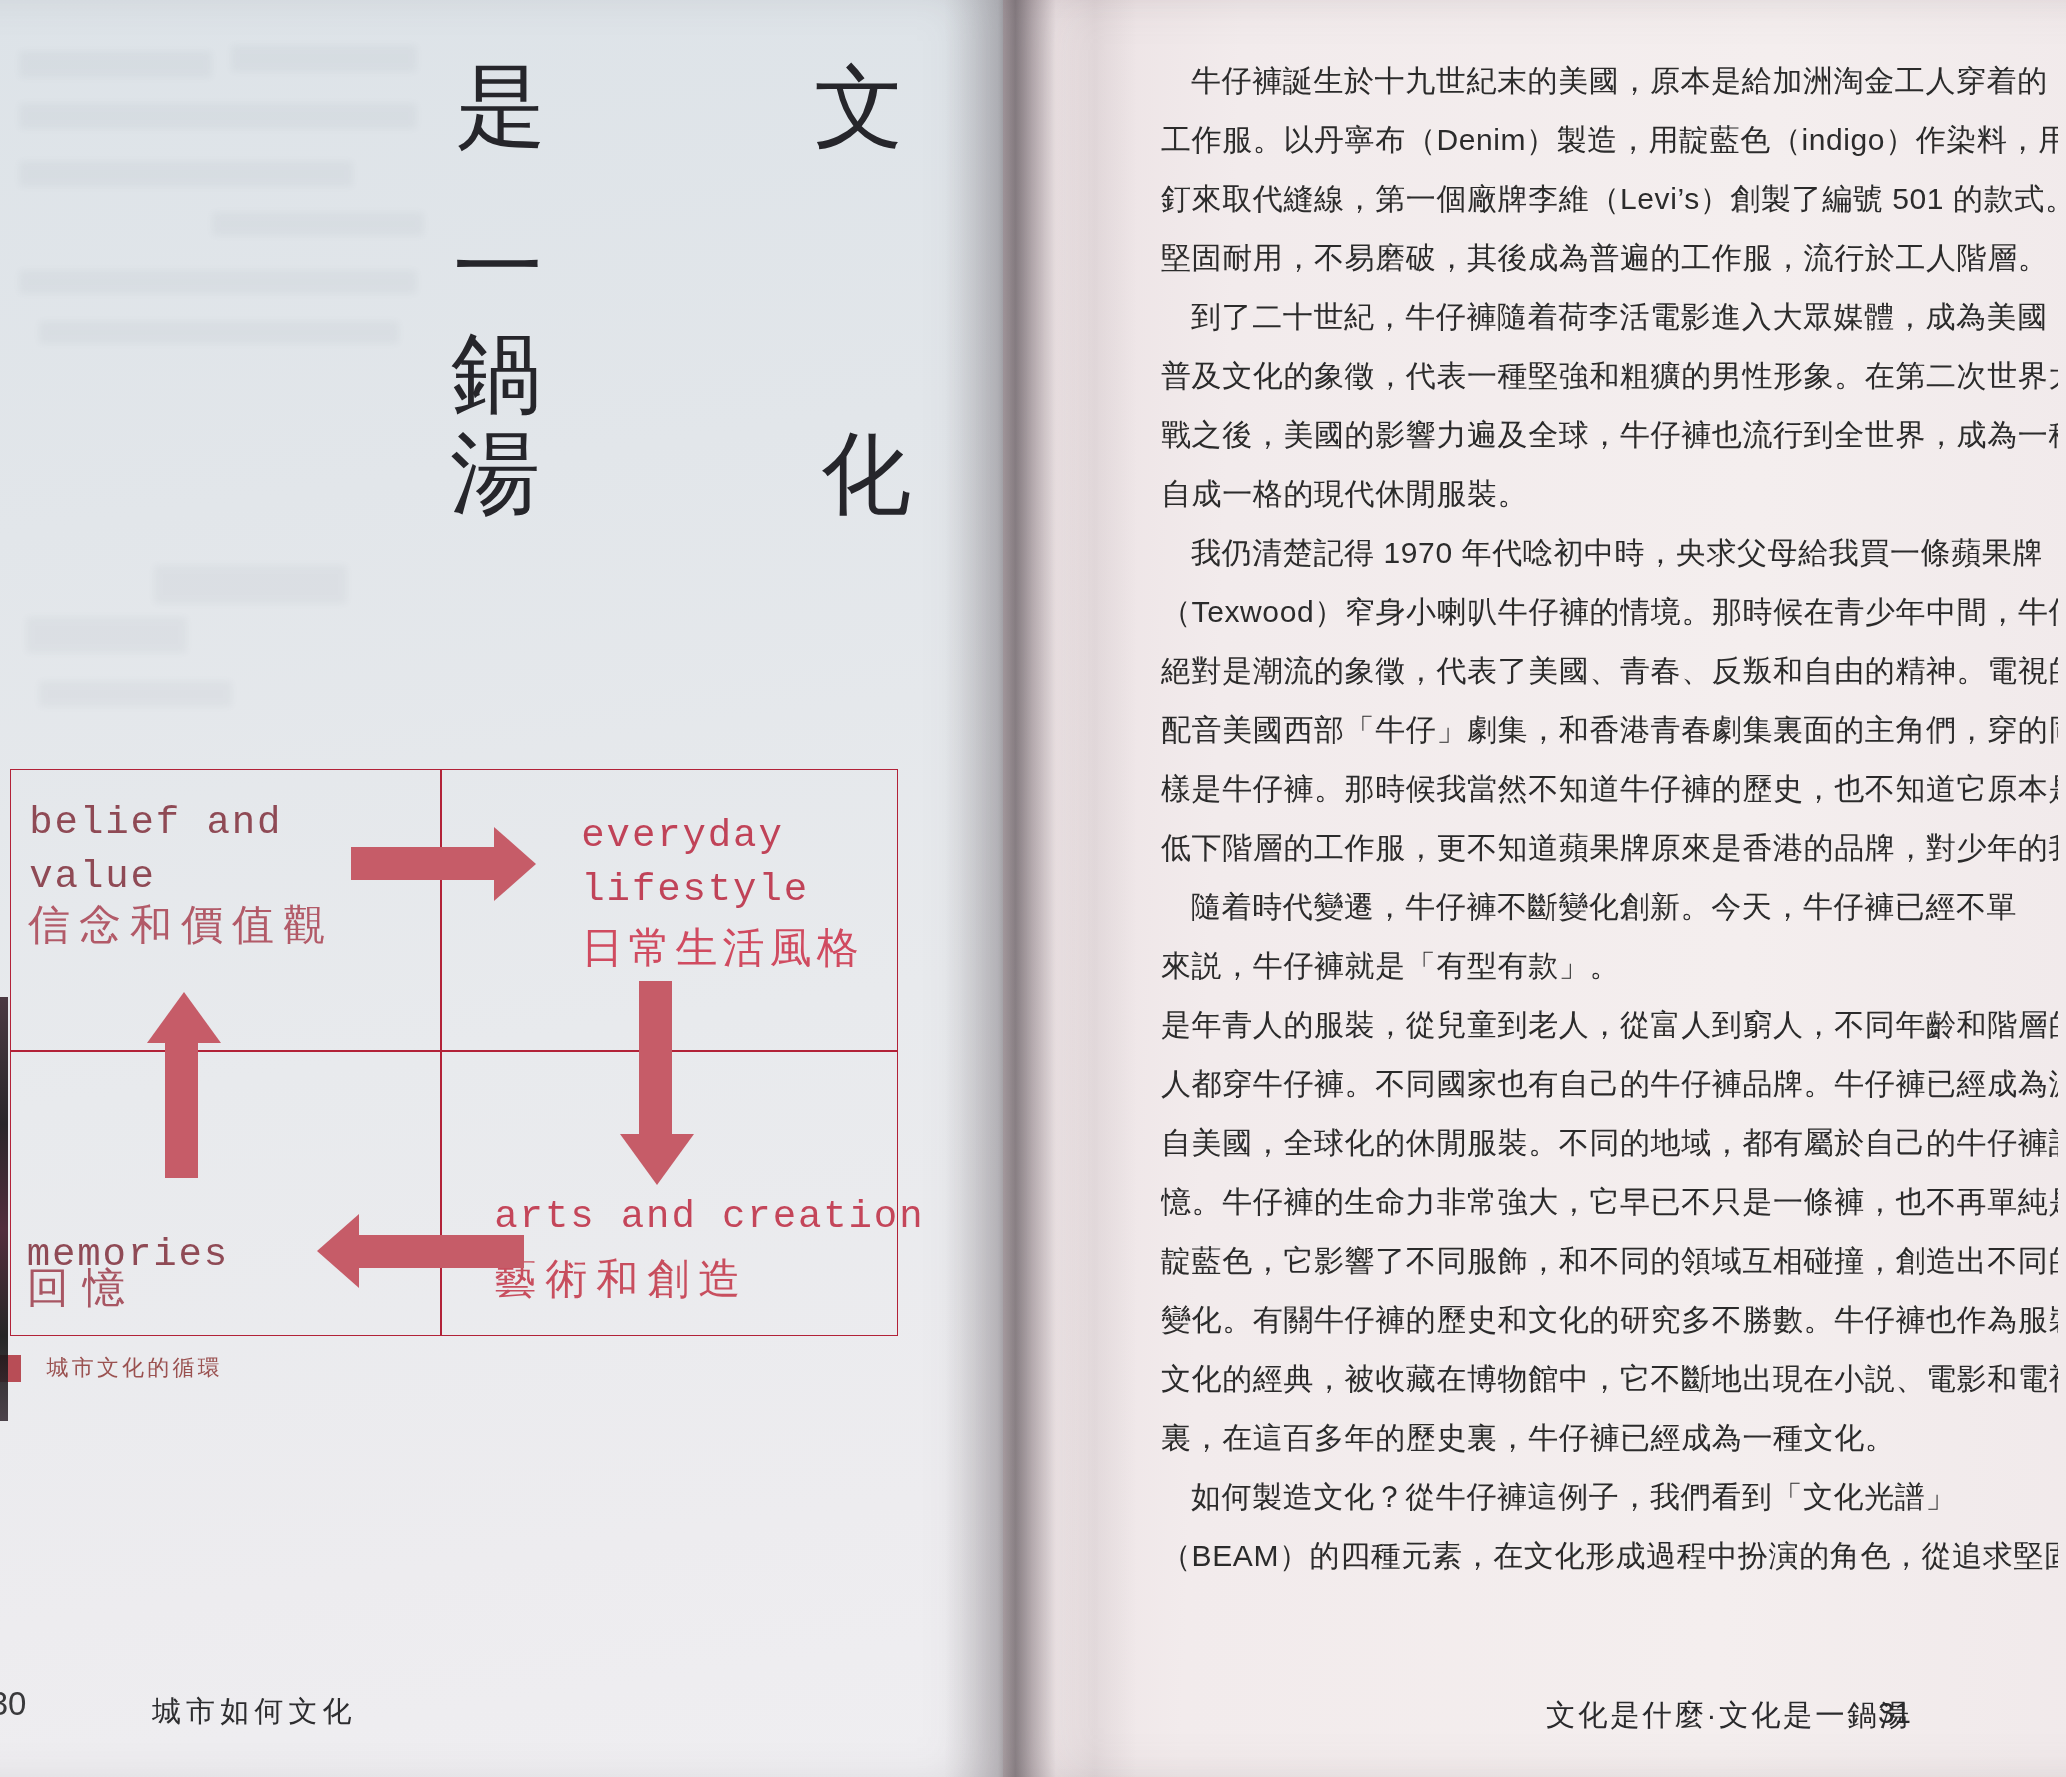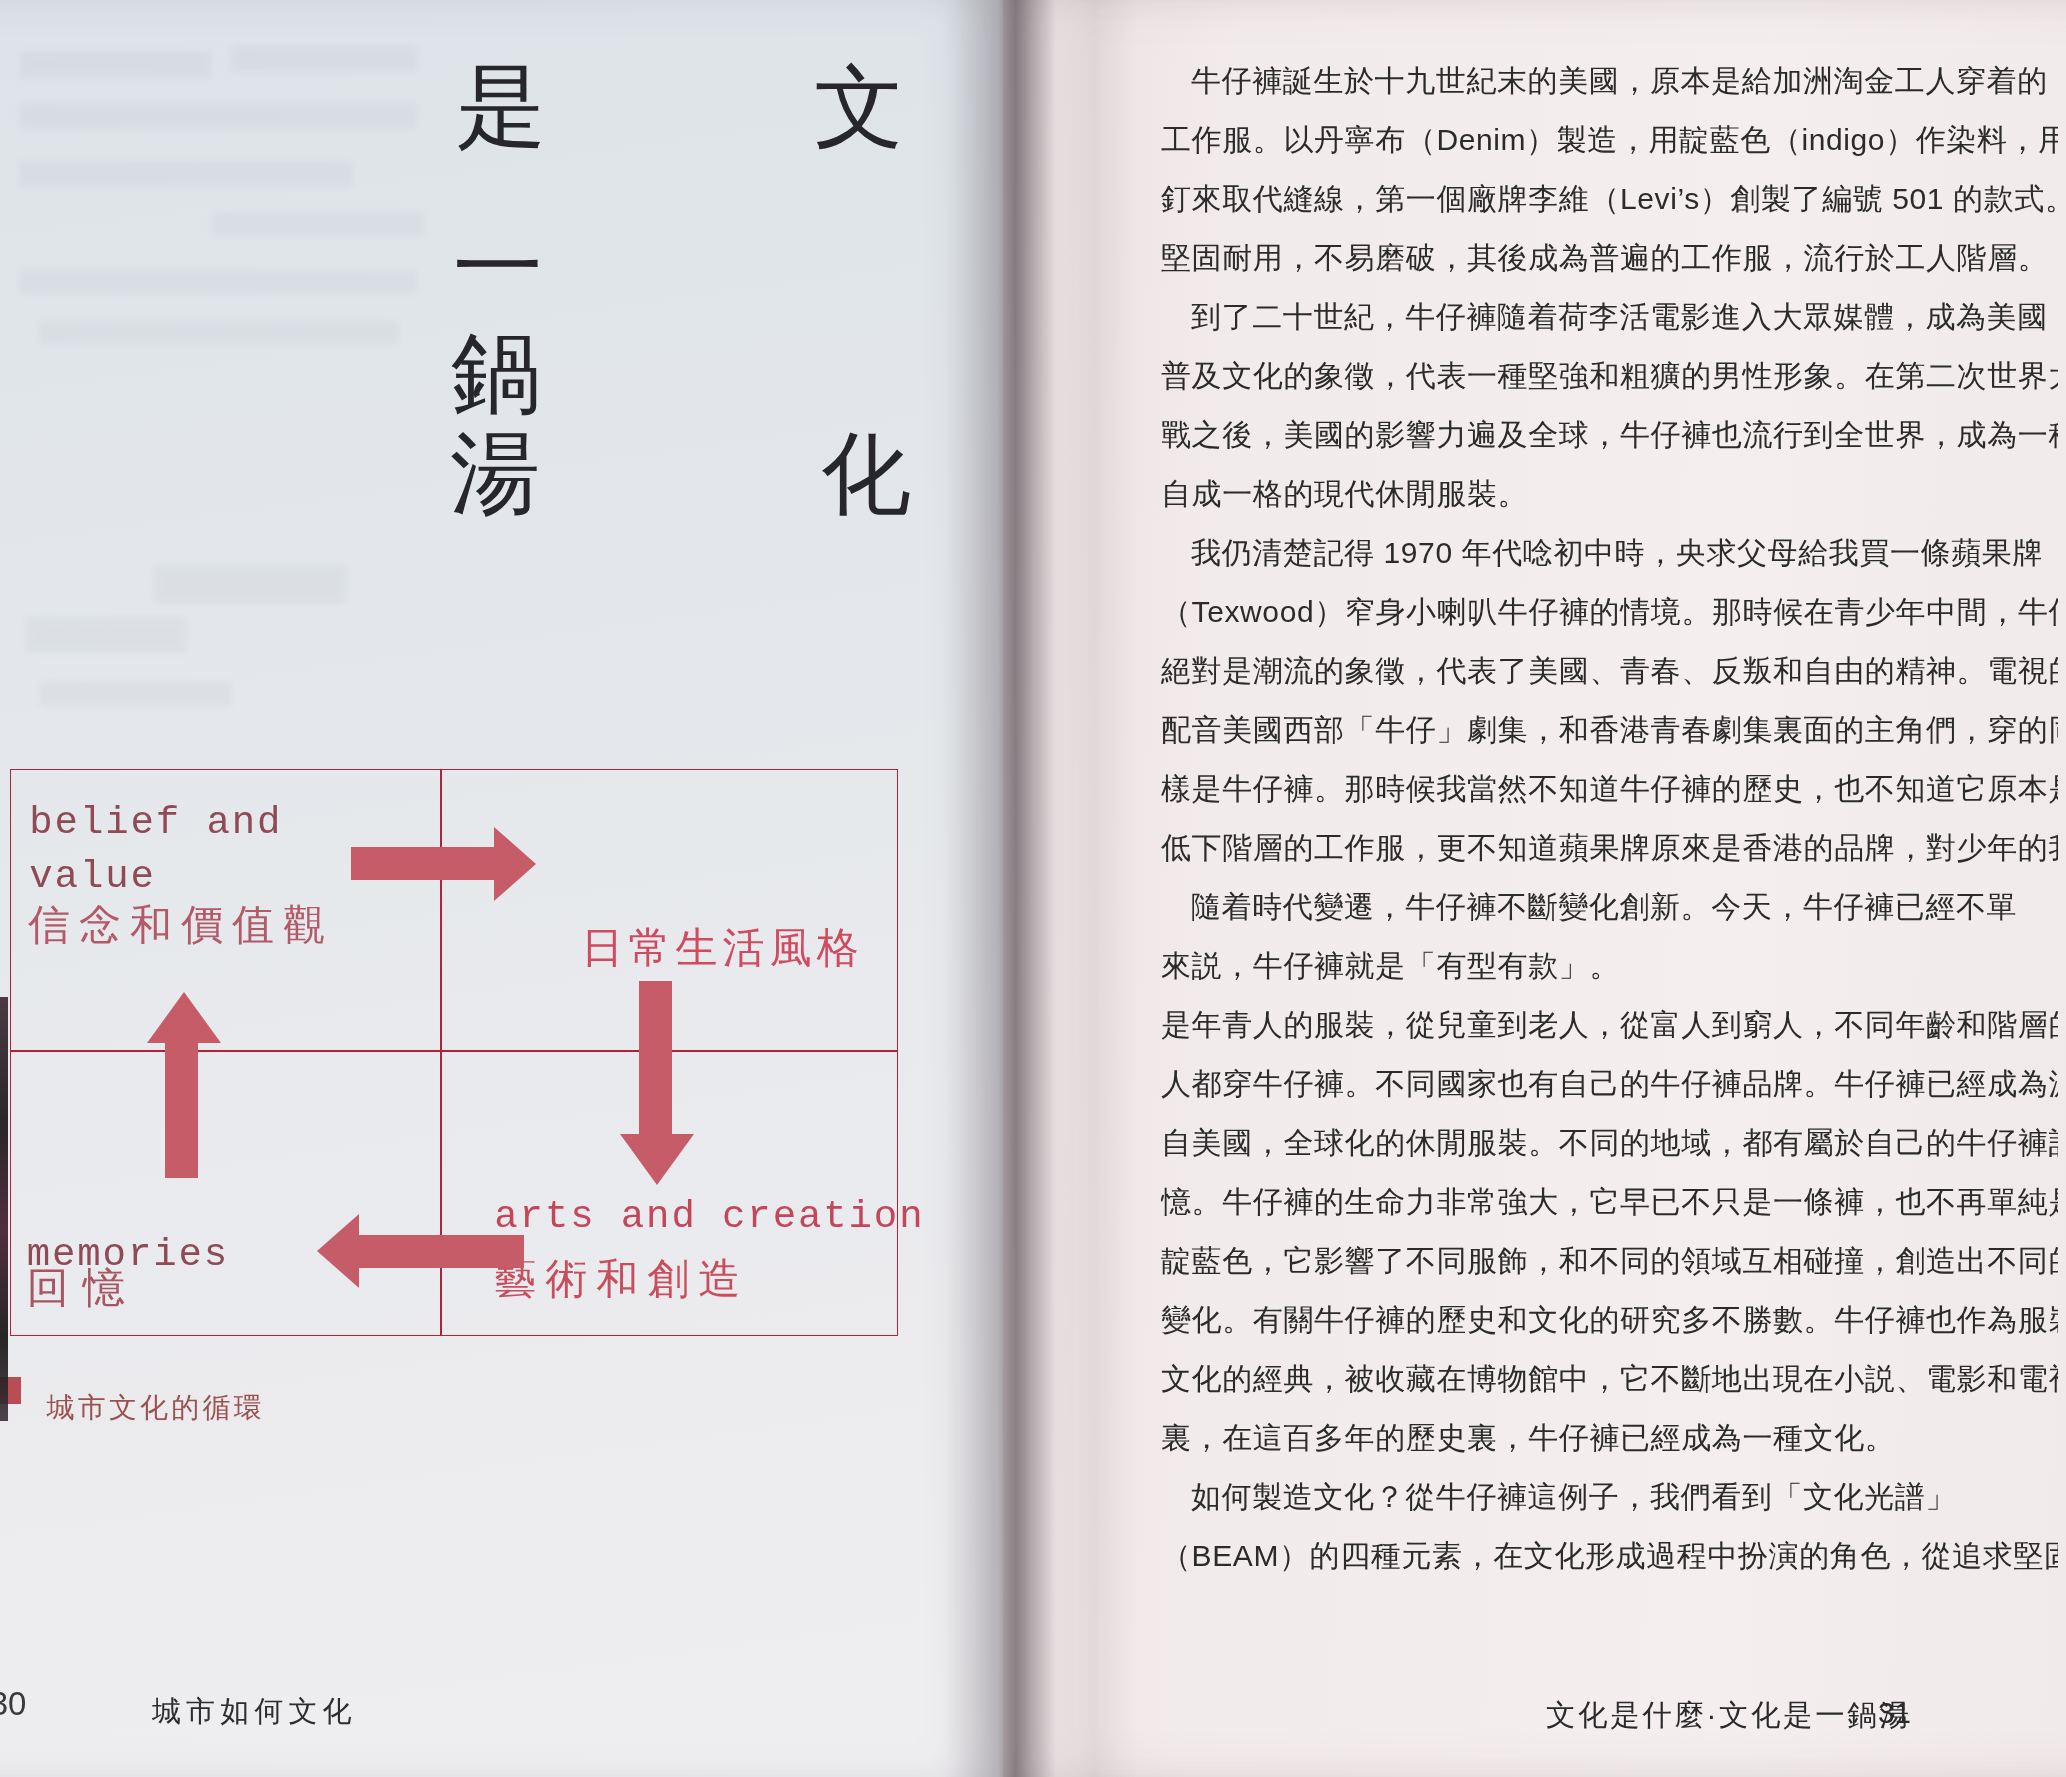--- a/index.html
+++ b/index.html
@@ -75,21 +75,21 @@
   .arr-down-shaft{left:628px;top:211px;width:33px;height:154px;}
   .arr-down-head{left:609px;top:364px;border-left:37px solid transparent;border-right:37px solid transparent;border-top:51px solid #c65c68;}
   .arr-left-head{left:306px;top:444px;border-top:37px solid transparent;border-bottom:37px solid transparent;border-right:42px solid #c65c68;}
   .arr-left-shaft{left:347px;top:465px;width:166px;height:33px;}
   .arr-up-head{left:136px;top:222px;border-left:37px solid transparent;border-right:37px solid transparent;border-bottom:51px solid #c65c68;}
   .arr-up-shaft{left:154px;top:272px;width:33px;height:136px;}
 
   
   .caption{position:absolute;left:0;top:1353px;z-index:3;display:flex;align-items:center;}
   .caption .bullet{display:inline-block;width:24.4px;height:27px;background:#b84d56;margin-left:-3.9px;margin-right:26px;}
-  .caption .cap-text{font-size:28px;color:#9a5150;letter-spacing:3.2px;font-family:Liberation Mono, monospace;margin-top:36px;}
+  .caption .cap-text{font-size:22px;color:#9a5150;letter-spacing:3.2px;font-family:Liberation Mono, monospace;}
 
   
   .footer-left-pageno{position:absolute;left:-10.3px;top:1685px;font-size:33px;color:#3a3a3c;z-index:3;}
   .footer-left-title{position:absolute;left:152px;top:1692px;font-size:29px;color:#2d2d2f;letter-spacing:5.1px;z-index:3;}
   .footer-right-title{position:absolute;left:543px;top:1696px;font-size:29.5px;color:#2a2a2c;letter-spacing:2.6px;}
   .footer-right-pageno{position:absolute;left:875px;top:1696px;font-size:29.5px;color:#2a2a2c;}
 
   
   .bodytext{
     position:absolute;left:158px;top:51px;width:897px;height:1541px;overflow:hidden;
@@ -126,20 +126,21 @@
     <div class="title-char" style="left:814px;top:62px">文</div>
     <div class="title-char" style="left:821px;top:429px">化</div>
 
     <div class="diagram">
       <div class="vdiv"></div>
       <div class="hdiv"></div>
 
       <div class="q-en tl-en">belief and value</div>
       <div class="q-zh tl-zh">信念和價值觀</div>
 
+      <div class="q-en tr-en">everyday lifestyle</div>
       <div class="q-zh tr-zh">日常生活風格</div>
 
       <div class="q-en bl-en">memories</div>
       <div class="q-zh bl-zh">回憶</div>
 
       <div class="q-en br-en">arts and creation</div>
       <div class="q-zh br-zh">藝術和創造</div>
 
       <div class="shaft arr-right-shaft"></div>
       <div class="head  arr-right-head"></div>

